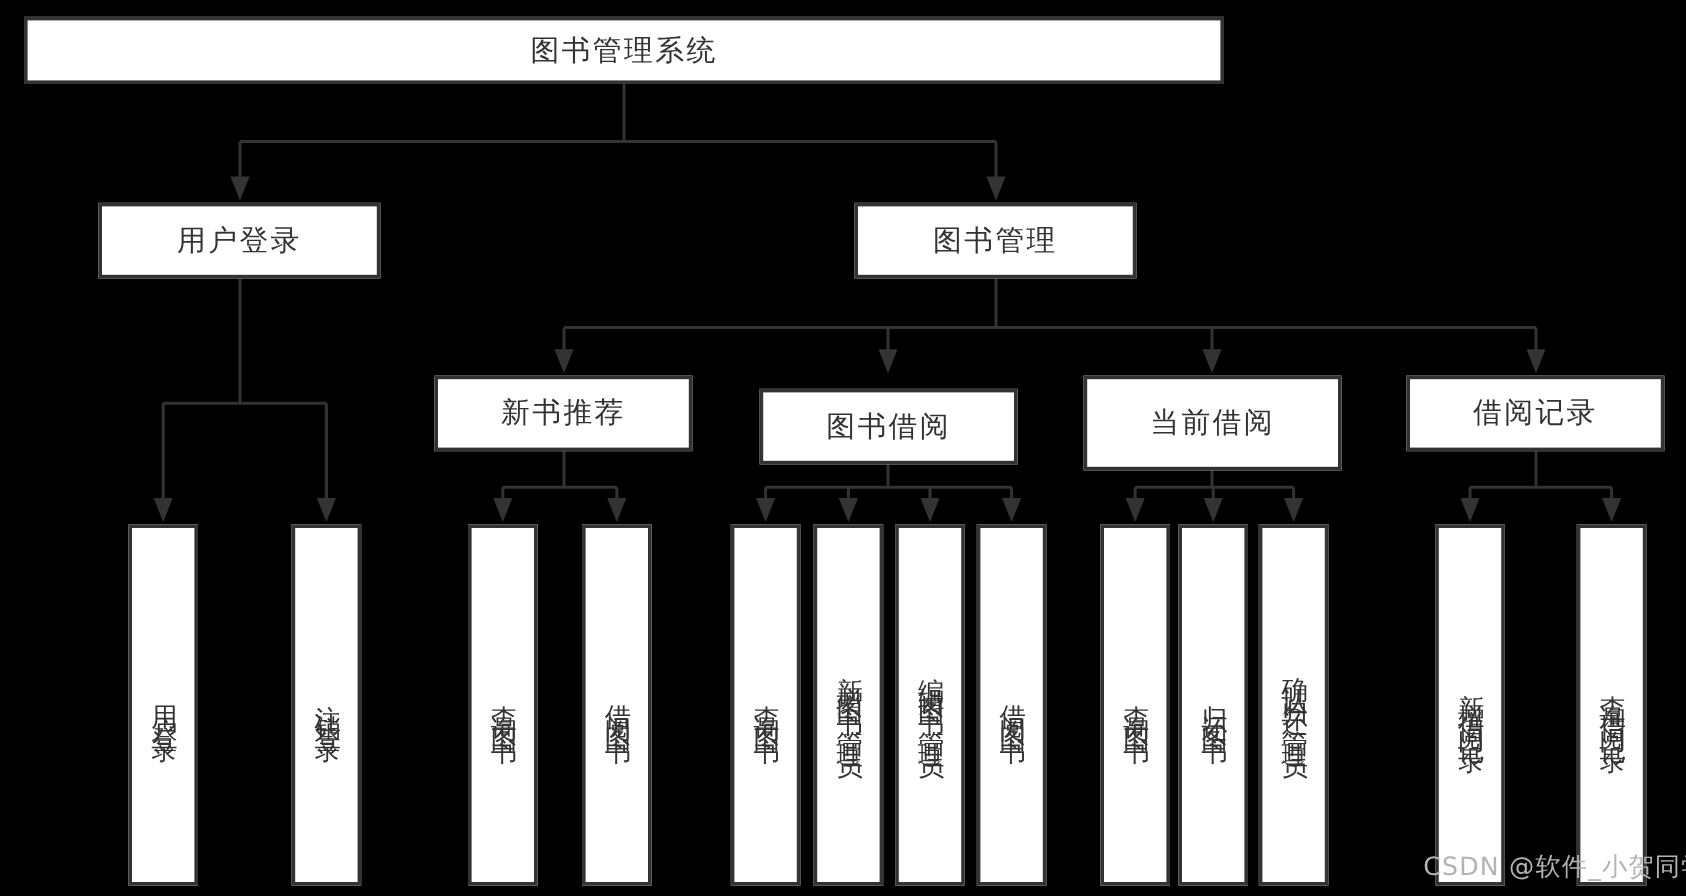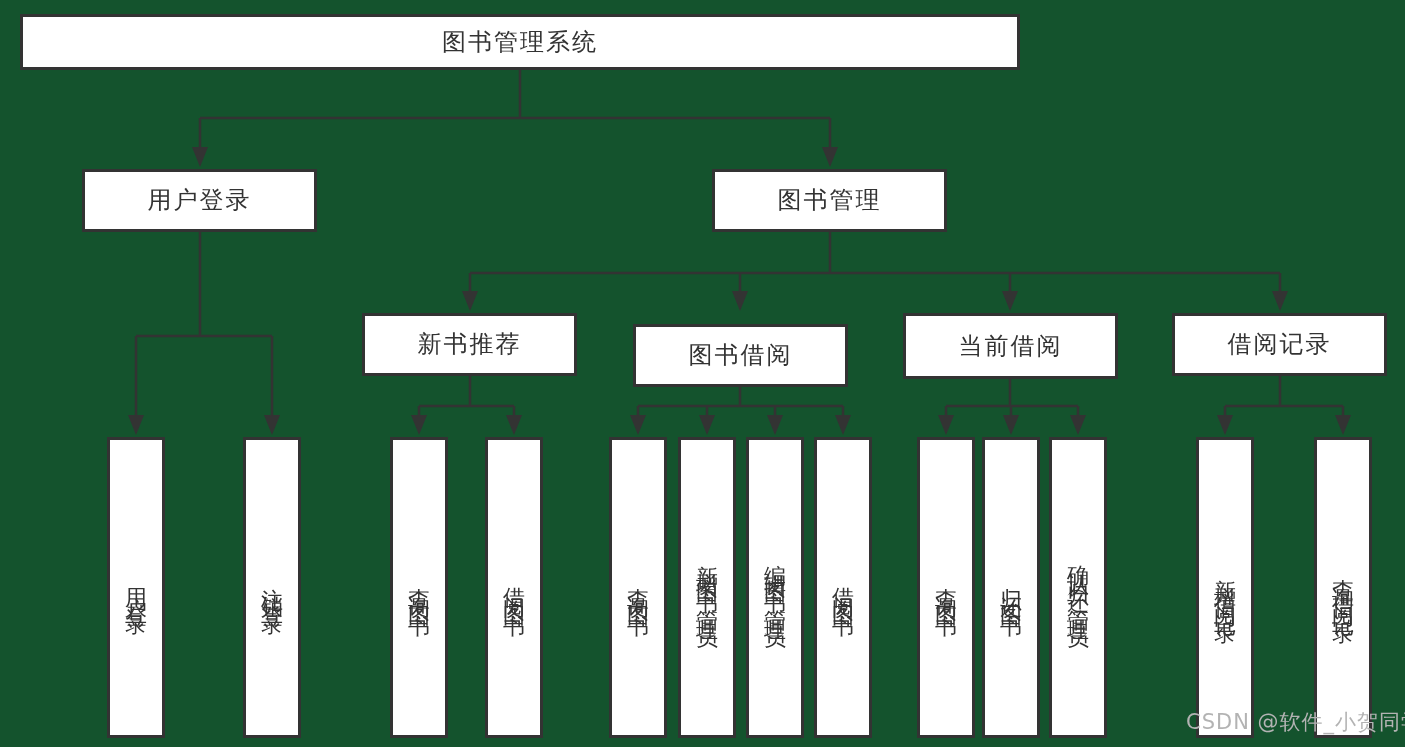--- a/index.html
+++ b/index.html
@@ -1,19 +1,19 @@
 <!DOCTYPE html>
 <html><head>
 <meta charset="utf-8">
 <style>
   html,body{margin:0;padding:0;background:#ffffff;}
   .canvas{
     position:relative;
     width:1405px;height:747px;
-    background:#14532d;
+    background:#000000;
     font-family:"DejaVu Sans","Liberation Sans",sans-serif;
     overflow:hidden;
   }
   .connectors{position:absolute;left:0;top:0;width:1405px;height:747px;}
   .node{
     position:absolute;
     box-sizing:border-box;
     border:3px solid #333333;
     background:#ffffff;
     color:#333333;
@@ -94,21 +94,21 @@
       M1335 415 H1351 L1343 435 Z"></path>
   </svg>
 
   <div class="node hbox" style="left:20px;top:14px;width:1000px;height:56px;">图书管理系统</div>
 
   <div class="node hbox" style="left:82px;top:169px;width:235px;height:63px;">用户登录</div>
   <div class="node hbox" style="left:362px;top:313px;width:215px;height:63px;">新书推荐</div>
 
   <div class="node hbox" style="left:712px;top:169px;width:235px;height:63px;">图书管理</div>
   <div class="node hbox" style="left:633px;top:324px;width:215px;height:63px;">图书借阅</div>
-  <div class="node hbox" style="left:903px;top:313px;width:215px;height:66px;">当前借阅</div>
+  <div class="node hbox" style="left:903px;top:313px;width:215px;height:79px;">当前借阅</div>
   <div class="node hbox" style="left:1172px;top:313px;width:215px;height:63px;">借阅记录</div>
 
   <div class="node vbox" style="left:107px;top:437px;width:58px;height:301px;">用户登录</div>
   <div class="node vbox" style="left:243px;top:437px;width:58px;height:301px;">注销登录</div>
 
   <div class="node vbox" style="left:390px;top:437px;width:58px;height:301px;">查询图书</div>
   <div class="node vbox" style="left:485px;top:437px;width:58px;height:301px;">借阅图书</div>
 
   <div class="node vbox" style="left:609px;top:437px;width:58px;height:301px;">查询图书</div>
   <div class="node vbox" style="left:678px;top:437px;width:58px;height:301px;">新增图书（管理员）</div>

